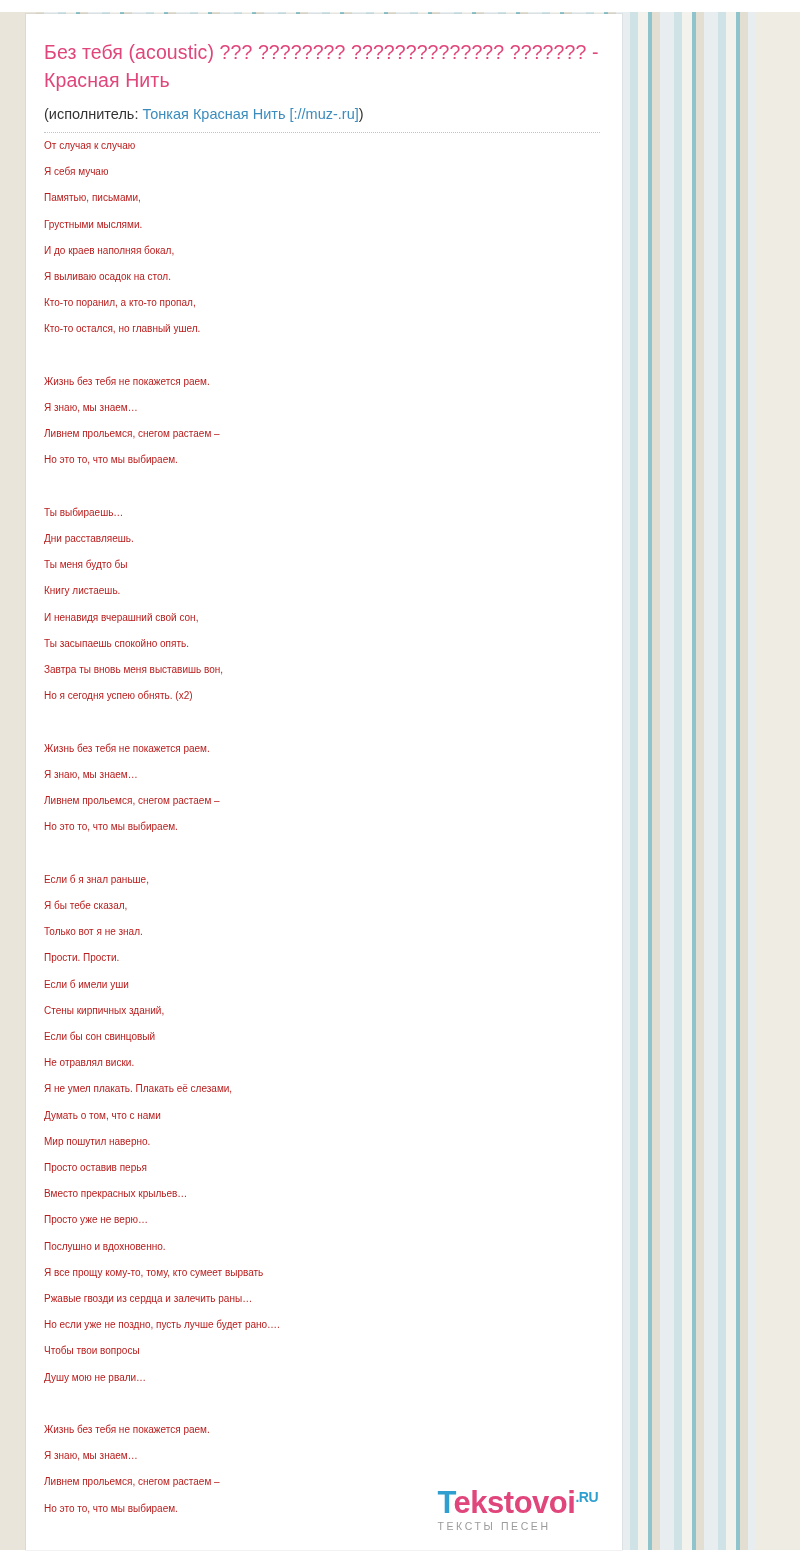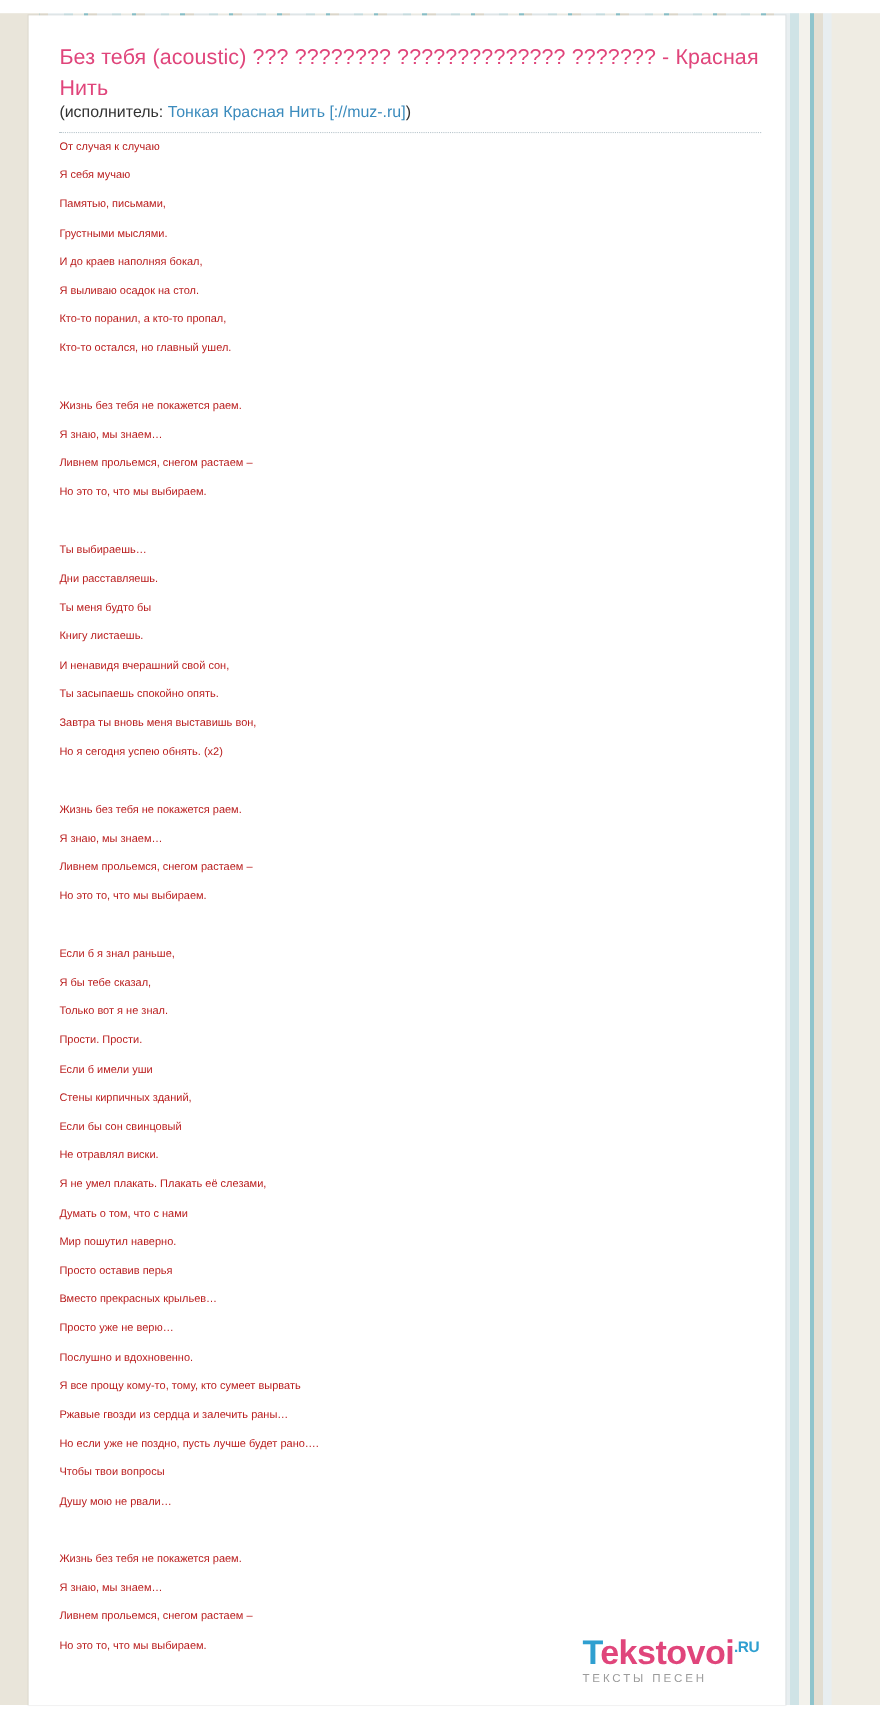--- a/index.html
+++ b/index.html
@@ -50,42 +50,42 @@
   .bg-bottom-band {
     position: absolute;
     bottom: 0; left: 0; width: 800px; height: 14px;
     background: #ffffff;
   }
 
   .paper {
     position: absolute;
     top: 14px;
     left: 26px;
-    width: 688px;
+    width: 596px;
     height: 1536px;
     background: #ffffff;
     box-shadow: 0 0 0 1px rgba(0,0,0,0.05);
     box-sizing: border-box;
-    padding: 18px 22px 0 28px;
+    padding: 18px 22px 0 18px;
     overflow: hidden;
   }
 
   .song-title {
     color: #e0457b;
     font-size: 19.5px;
     line-height: 28px;
     font-weight: normal;
     margin: 6px 0 0 0;
     letter-spacing: 0.1px;
   }
 
   .performer-line {
     font-size: 14.5px;
     color: #333333;
-    margin-top: 0;
+    margin-top: 12px;
     padding-bottom: 10px;
     border-bottom: 1px dotted #b9c6cc;
   }
   .performer-line a {
     color: #3b8bbd;
     text-decoration: none;
   }
 
   .lyrics {
     margin-top: 0;

